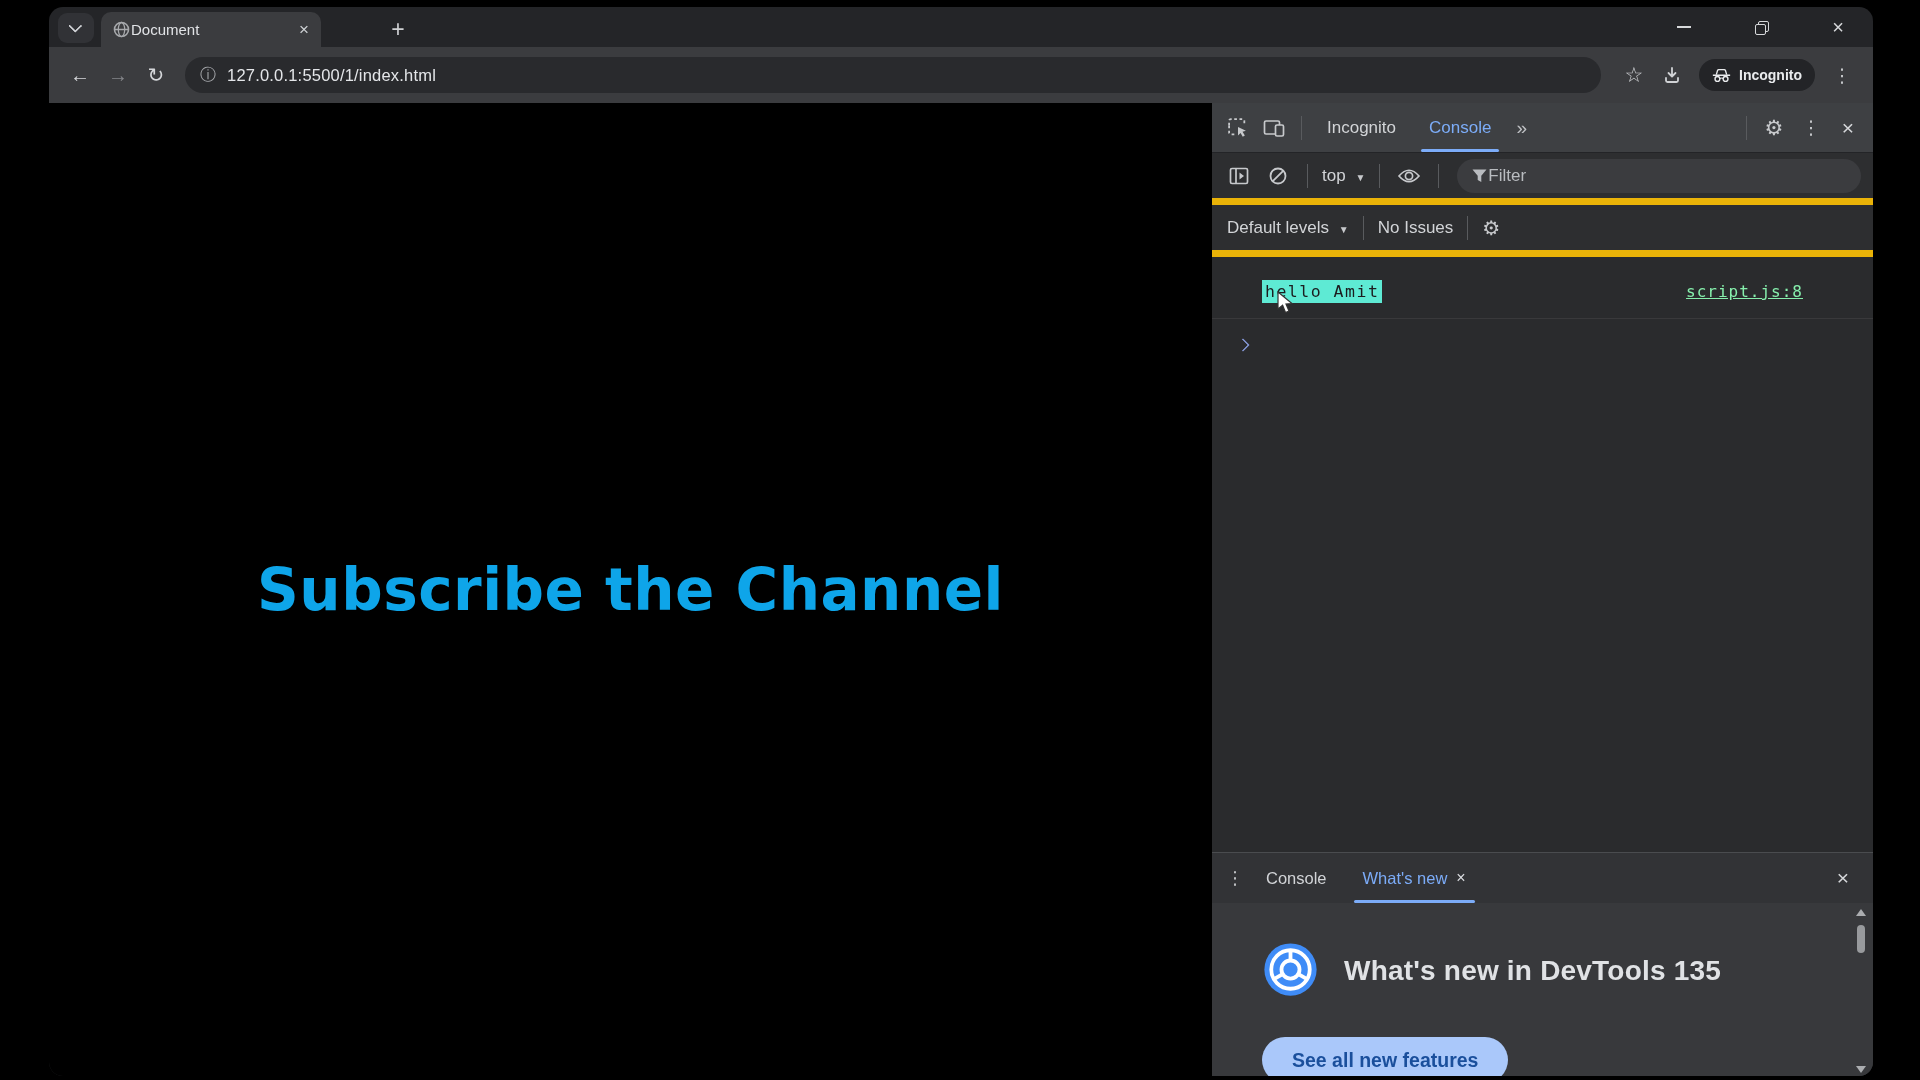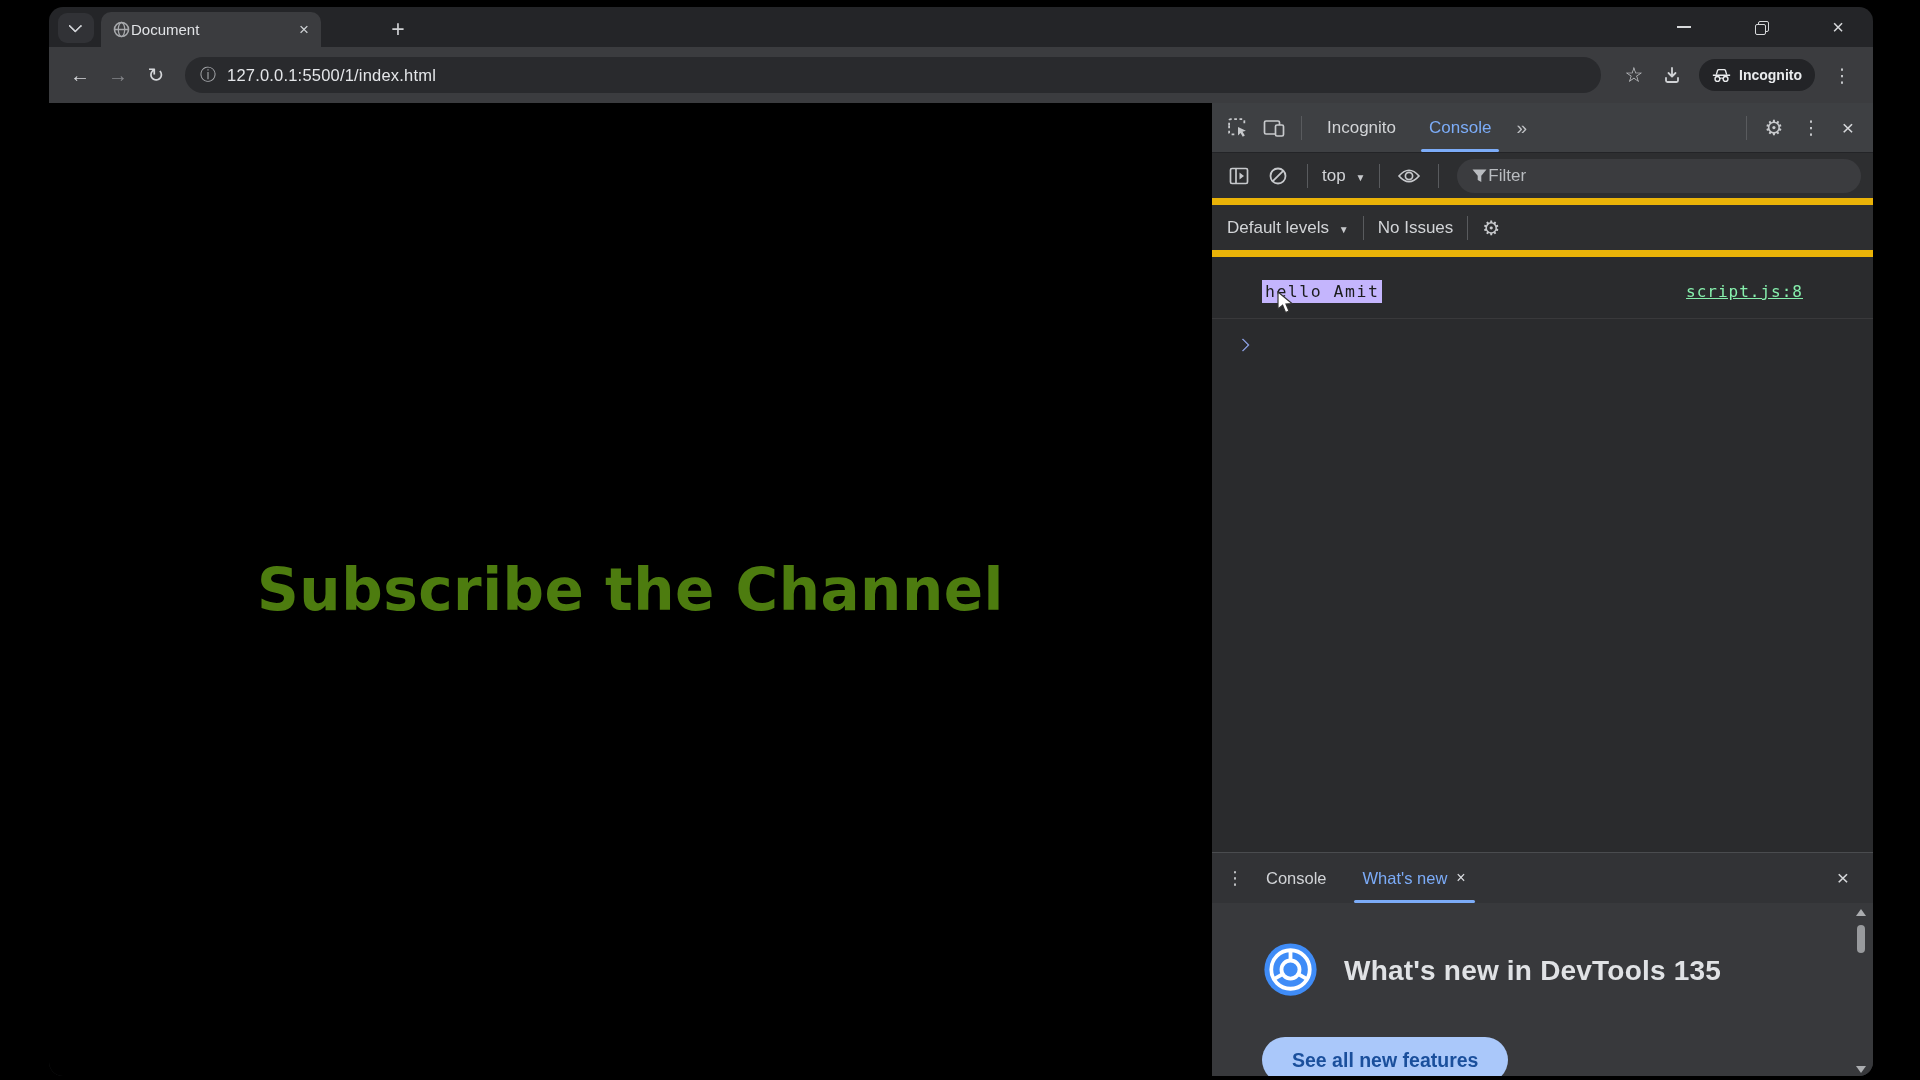--- a/index.html
+++ b/index.html
@@ -42,21 +42,21 @@
   .urlbar .info { font-size:16px; color:#a6a8ac; }
   .urlbar .url { font-size:16.5px; color:#e4e6e9; letter-spacing:.2px; }
   .tb-ic { width:34px; height:34px; display:flex; align-items:center; justify-content:center; color:#d0d2d5; }
   .incog { height:32px; background:#232427; border-radius:16px; display:flex; align-items:center;
            gap:8px; padding:0 13px; margin:0 6px; }
   .incog span { font-size:14px; font-weight:bold; color:#e9ebed; }
 
   
   .content { display:flex; height:973px; }
   .page { width:1163px; background:#000; display:flex; align-items:center; justify-content:center; }
-  .page h1 { font-family:"DejaVu Sans", sans-serif; font-weight:bold; font-size:58px; color:#4d7c0f;
+  .page h1 { font-family:"DejaVu Sans", sans-serif; font-weight:bold; font-size:58px; color:#0ea5e9;
              letter-spacing:.5px; white-space:nowrap; }
 
   
   .devtools { width:661px; background:#2a2b2d; display:flex; flex-direction:column; color:#d2d4d7; }
   .sep { width:1px; height:24px; background:#595b5e; margin:0 5px; flex:none; }
   .icbtn { width:30px; height:30px; display:flex; align-items:center; justify-content:center; flex:none; }
 
   .dt-tabbar { height:50px; background:#3e4043; display:flex; align-items:center; padding:0 10px;
                gap:7px; border-bottom:1px solid #232427; flex:none; }
   .dt-tab { position:relative; height:100%; display:flex; align-items:center; padding:0 13px; font-size:17px; }
@@ -72,21 +72,21 @@
             border-bottom:7px solid #eab308; flex:none; background:#2d2e30; }
   .lbl { font-size:17px; color:#d2d4d7; white-space:nowrap; }
   .caret { font-size:10px; color:#c7c9cc; margin-left:5px; }
   .filter { flex:1; height:34px; background:#3b3c3f; border-radius:17px; display:flex;
             align-items:center; gap:1px; padding:0 15px; margin-left:4px; }
   .filter .ph { font-size:17px; color:#b9bcc0; }
 
   .dt-console { flex:1; position:relative; font-family:"DejaVu Sans Mono", monospace; padding-top:8px; }
   .msg-row { height:54px; display:flex; align-items:center; justify-content:space-between;
              padding:0 70px 0 50px; border-bottom:1px solid rgba(255,255,255,.07); }
-  .msg-sel { background:#c4b5fd; color:#1c1d1f; font-size:16.5px; letter-spacing:1.5px; padding:2px 3px; }
+  .msg-sel { background:#5eead4; color:#1c1d1f; font-size:16.5px; letter-spacing:1.5px; padding:2px 3px; }
   .msg-src { color:#86efac; font-size:16px; letter-spacing:1px; text-decoration:underline; }
   .prompt-row { padding:16px 0 0 26px; }
   .prompt-chev { display:inline-block; width:10px; height:10px; border-top:2.5px solid #7d8fc9;
                  border-right:2.5px solid #7d8fc9; transform:rotate(45deg); border-radius:1px; }
   .cursor { position:absolute; left:62px; top:34px; }
 
   .drawer-tabs { height:51px; border-top:1px solid #4a4c4f; background:#323336; display:flex;
                  align-items:center; padding:0 14px; gap:8px; flex:none; }
   .dr-tab { position:relative; height:100%; display:flex; align-items:center; gap:9px; padding:0 14px;
             font-size:16.5px; }

